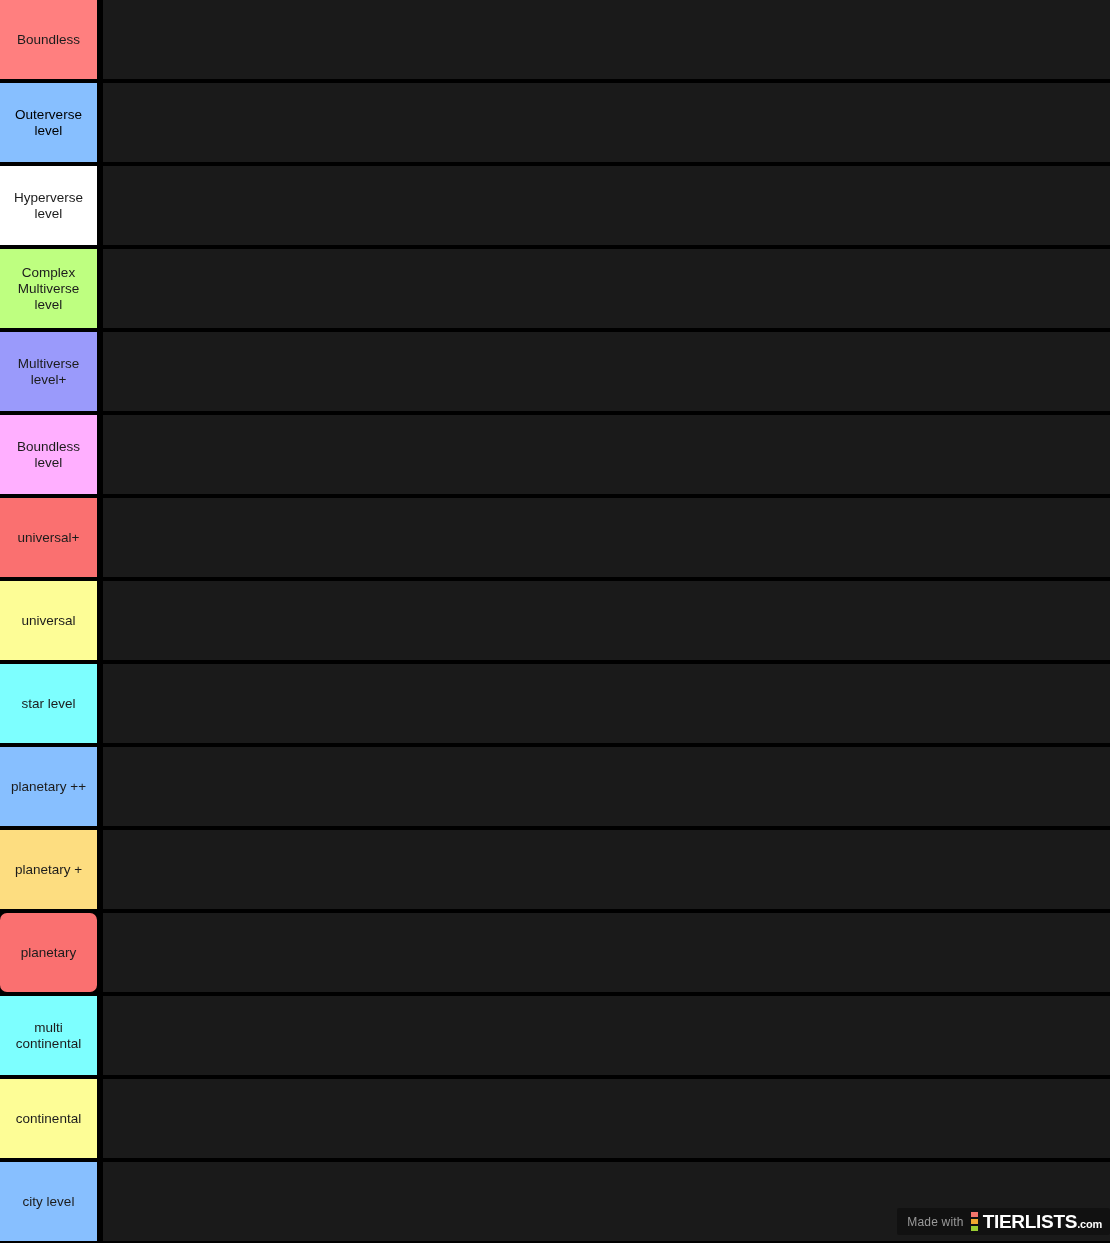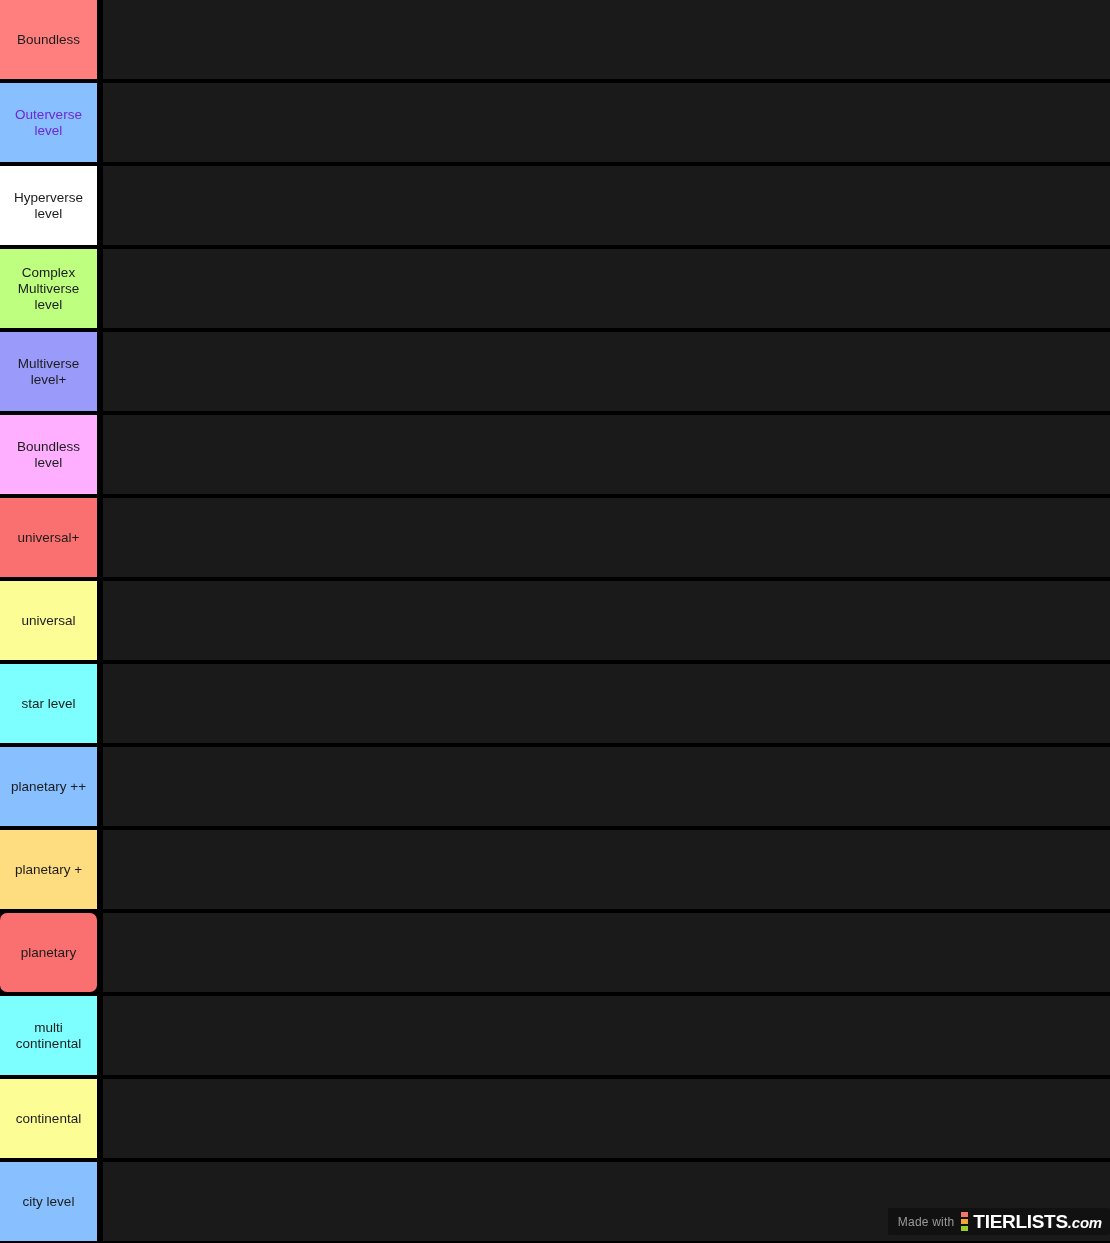--- a/index.html
+++ b/index.html
@@ -99,36 +99,35 @@
 
   #watermark .brand {
     color: #ffffff;
     font-size: 19px;
     font-weight: bold;
     font-family: "Liberation Sans", sans-serif;
     letter-spacing: -0.3px;
   }
 
   #watermark .brand .tld {
-    font-size: 15px;
+    font-size: 11px;
     letter-spacing: -0.2px;
-    font-style: italic;
   }
 </style>
 </head>
 <body>
 
 <div id="tierlist">
 
 <div class="tier-row">
       <div class="tier-label" style="background: rgb(255, 127, 127); color: rgb(28, 28, 28);">Boundless</div>
       <div class="tier-items" style="background: rgb(26, 26, 26);"></div>
     </div>
     <div class="tier-row">
-      <div class="tier-label" style="background: rgb(135, 191, 255); color: #6d28d9;">Outerverse level</div>
+      <div class="tier-label" style="background: rgb(135, 191, 255); color: #000000;">Outerverse level</div>
       <div class="tier-items" style="background: rgb(26, 26, 26);"></div>
     </div>
     <div class="tier-row">
       <div class="tier-label" style="background: #ffffff; color: rgb(28, 28, 28);">Hyperverse level</div>
       <div class="tier-items" style="background: rgb(26, 26, 26);"></div>
     </div>
     <div class="tier-row">
       <div class="tier-label" style="background: rgb(190, 255, 128); color: rgb(28, 28, 28);">Complex Multiverse level</div>
       <div class="tier-items" style="background: rgb(26, 26, 26);"></div>
     </div>

